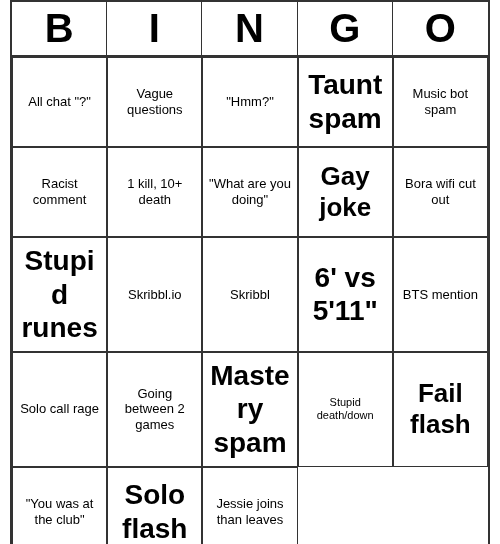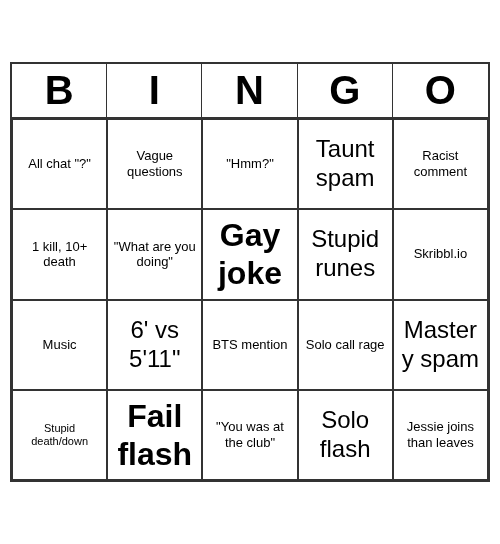--- a/index.html
+++ b/index.html
@@ -53,55 +53,58 @@
       font-size: 13px;
       min-height: 90px;
       display: flex;
       align-items: center;
       justify-content: center;
       word-break: break-word;
       line-height: 1.2;
     }
 
     .bingo-cell.large-text {
-      font-size: 24px;
-      font-weight: normal;
+      font-size: 28px;
+      font-weight: bold;
     }
 
     .bingo-cell.extra-large {
-      font-size: 32px;
+      font-size: 26px;
       font-weight: bold;
     }
   </style>
 </head>
 <body>
 
 <div class="bingo-card">
   <div class="bingo-header">
   <div class="bingo-letter">B</div>
       <div class="bingo-letter">I</div>
       <div class="bingo-letter">N</div>
       <div class="bingo-letter">G</div>
       <div class="bingo-letter">O</div>
     </div>
   <div class="bingo-grid">
   <div class="bingo-cell">All chat "?"</div>
       <div class="bingo-cell">Vague questions</div>
       <div class="bingo-cell">"Hmm?"</div>
       <div class="bingo-cell large-text">Taunt spam</div>
+      <div class="bingo-cell">Music bot spam</div>
       <div class="bingo-cell">Racist comment</div>
       <div class="bingo-cell">1 kill, 10+ death</div>
       <div class="bingo-cell">"What are you doing"</div>
       <div class="bingo-cell extra-large">Gay joke</div>
+      <div class="bingo-cell">Bora wifi cut out</div>
       <div class="bingo-cell large-text">Stupid runes</div>
       <div class="bingo-cell">Skribbl.io</div>
-      <div class="bingo-cell">Music</div>
+      <div class="bingo-cell">Skribbl</div>
       <div class="bingo-cell large-text">6' vs 5'11"</div>
       <div class="bingo-cell">BTS mention</div>
       <div class="bingo-cell">Solo call rage</div>
+      <div class="bingo-cell">Going between 2 games</div>
       <div class="bingo-cell large-text">Mastery spam</div>
       <div class="bingo-cell" style="font-size: 11px;">Stupid death/down</div>
       <div class="bingo-cell extra-large">Fail flash</div>
       <div class="bingo-cell">"You was at the club"</div>
       <div class="bingo-cell large-text">Solo flash</div>
       <div class="bingo-cell">Jessie joins than leaves</div>
     </div>
 </div>
 
 </body></html>

